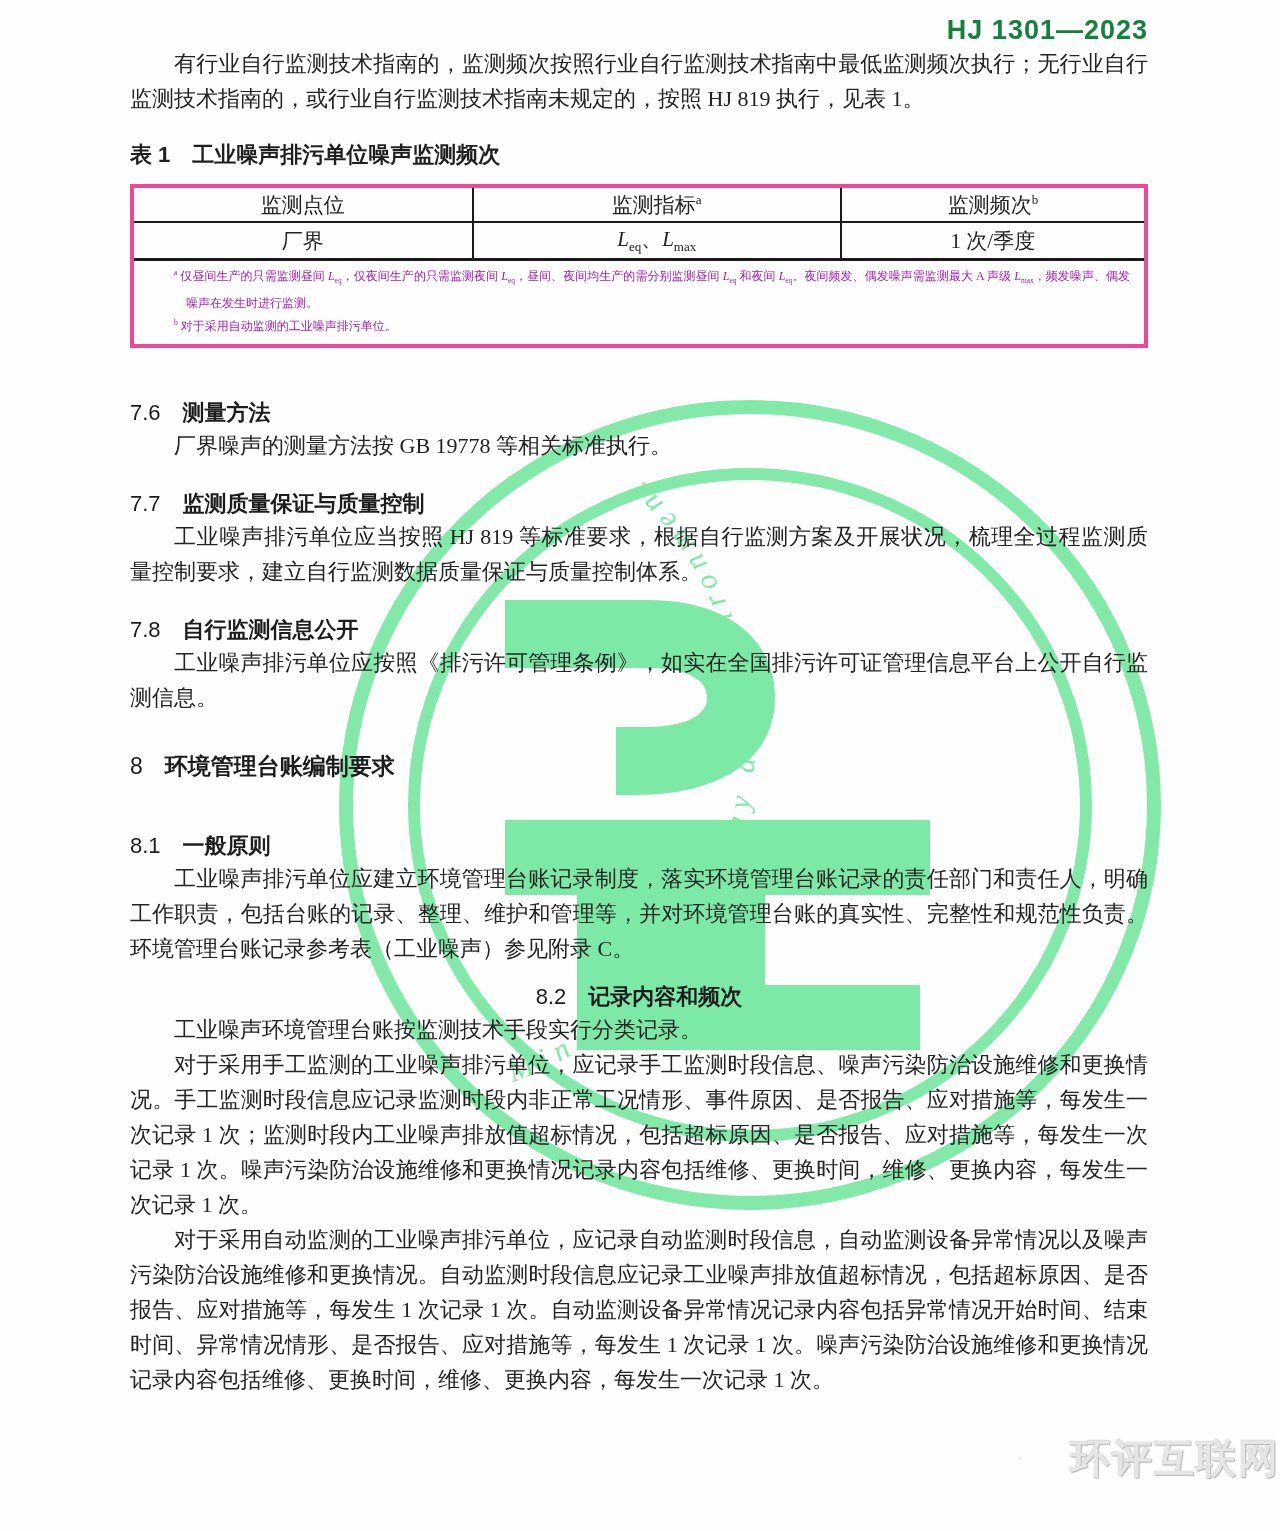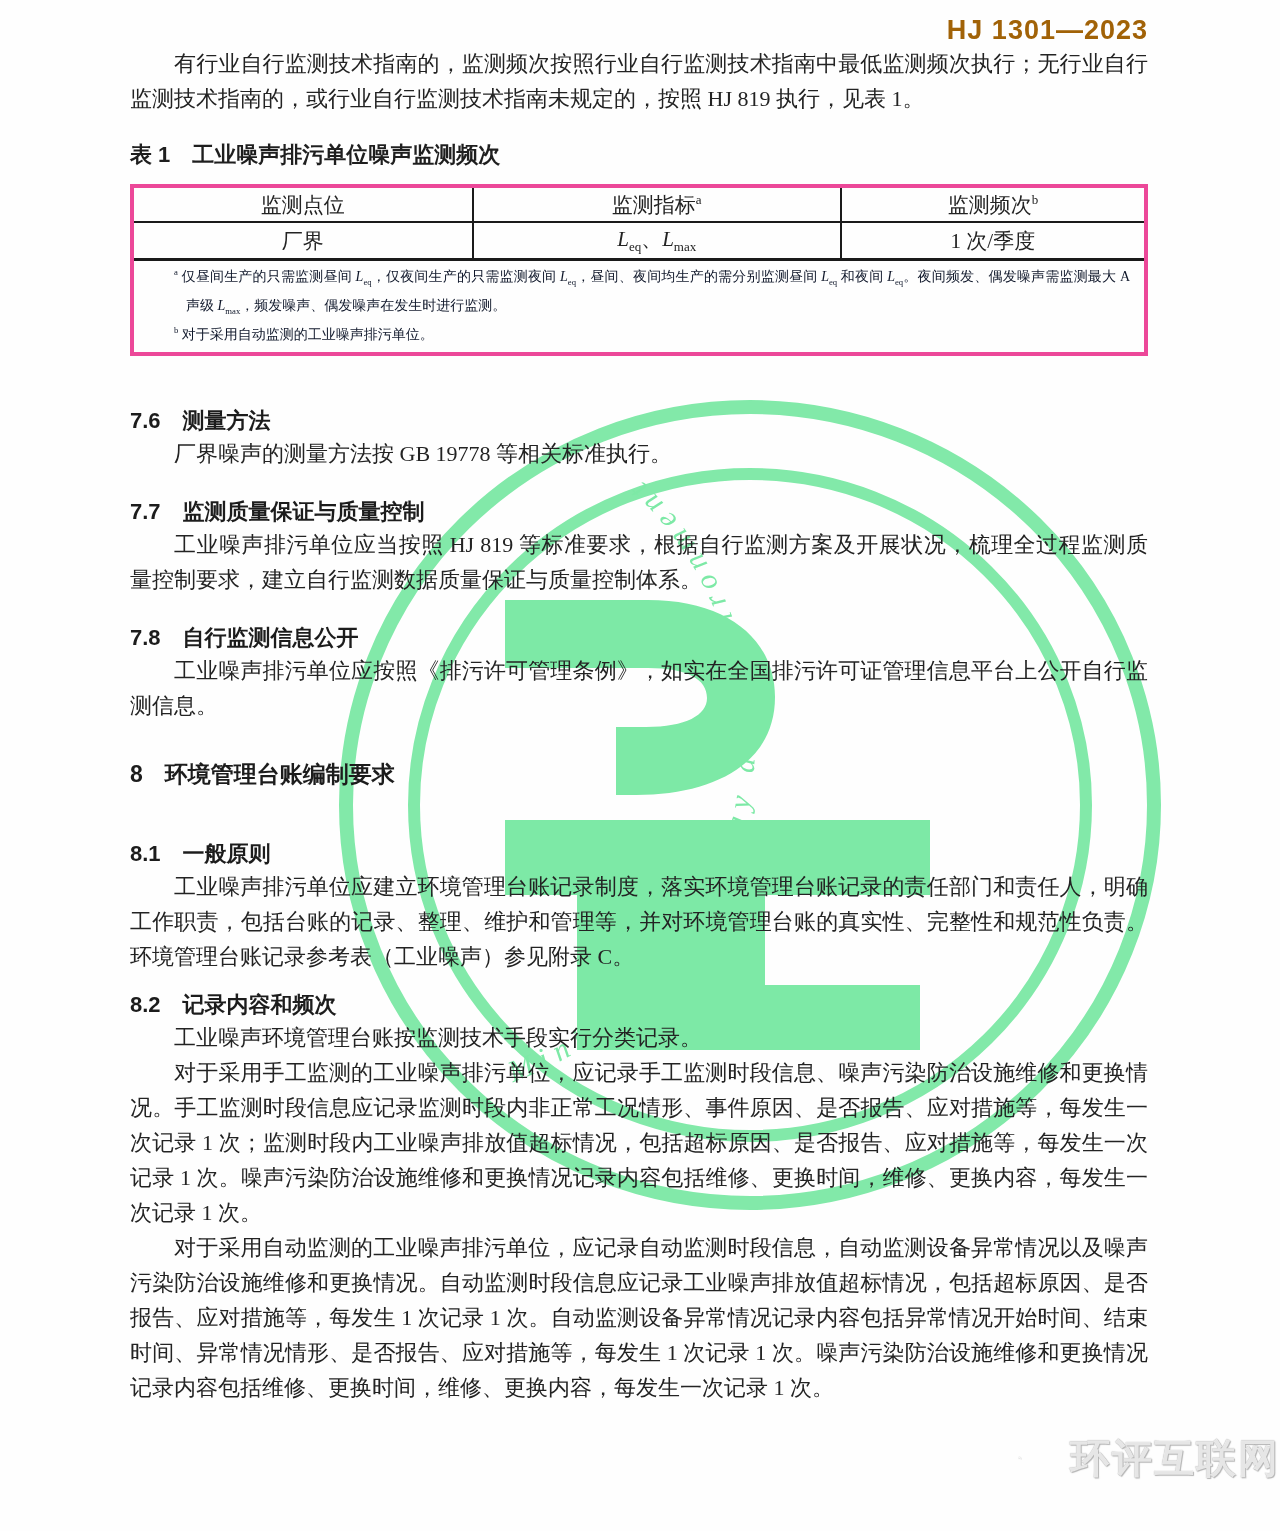--- a/index.html
+++ b/index.html
@@ -13,21 +13,21 @@
     color:#222;
   }
   .content{
     position:relative;z-index:1;
     padding:14px 132px 0 130px;
   }
   .doc-code{
     text-align:right;
     font-family:"Liberation Sans","DejaVu Sans",sans-serif;
     font-weight:bold;font-size:27px;line-height:32px;
-    color:#a16207;letter-spacing:1px;
+    color:#15803d;letter-spacing:1px;
   }
   p.body{
     margin:0;font-size:22px;line-height:35px;
     text-align:justify;text-indent:2em;color:#232323;
   }
   .intro{margin-top:90px;}
   .tbl-caption{
     margin-top:24px;text-align:left;
     font-family:"Liberation Sans","DejaVu Sans",sans-serif;
     font-weight:bold;font-size:22px;line-height:30px;color:#1e1e1e;
@@ -43,40 +43,40 @@
     border:2px solid #1a1a1a;
     font-weight:normal;text-align:center;
     padding:0;
   }
   table.t1 th{height:33px;}
   table.t1 td.datarow{height:35px;}
   table.t1 td.fncell{
     border-top:3px solid #1a1a1a;
     text-align:left;
     padding:4px 14px 6px 40px;
-    font-size:14px;line-height:23px;color:#0f172a;
+    font-size:12px;line-height:23px;color:#a21caf;
   }
   .fn{margin:0;padding-left:12px;text-indent:-12px;text-align:justify;}
   sup.mk{font-size:0.62em;vertical-align:super;line-height:0;}
   .lsym{font-style:italic;font-family:"Liberation Serif",serif;}
   sub{font-size:0.62em;}
   .col1{width:33.6%;}
   .col2{width:36.3%;}
   .col3{width:30.1%;}
   .sec-h{
     margin:26px 0 0;
     font-family:"Liberation Sans","DejaVu Sans",sans-serif;
     font-weight:bold;font-size:22px;line-height:30px;color:#1c1c1c;
     display:flex;align-items:baseline;
   }
-  .sec-h .no{margin-right:22px;font-weight:bold;}
+  .sec-h .no{margin-right:22px;font-weight:normal;}
   .h-after-table{margin-top:50px;}
   .h-chapter{margin-top:36px;font-size:23px;}
   .h-81{margin-top:50px;}
-  .h-82{margin-top:16px;}
+  .h-82{margin-top:16px;justify-content:center;}
   .sec-p{margin-top:16px;}
   .flowp{margin-top:0;}
   
   .wm{
     position:absolute;left:330px;top:393px;z-index:0;
     width:846px;height:828px;pointer-events:none;
   }
   
   .corner-wm{
     position:absolute;left:1018px;top:1418px;z-index:2;

